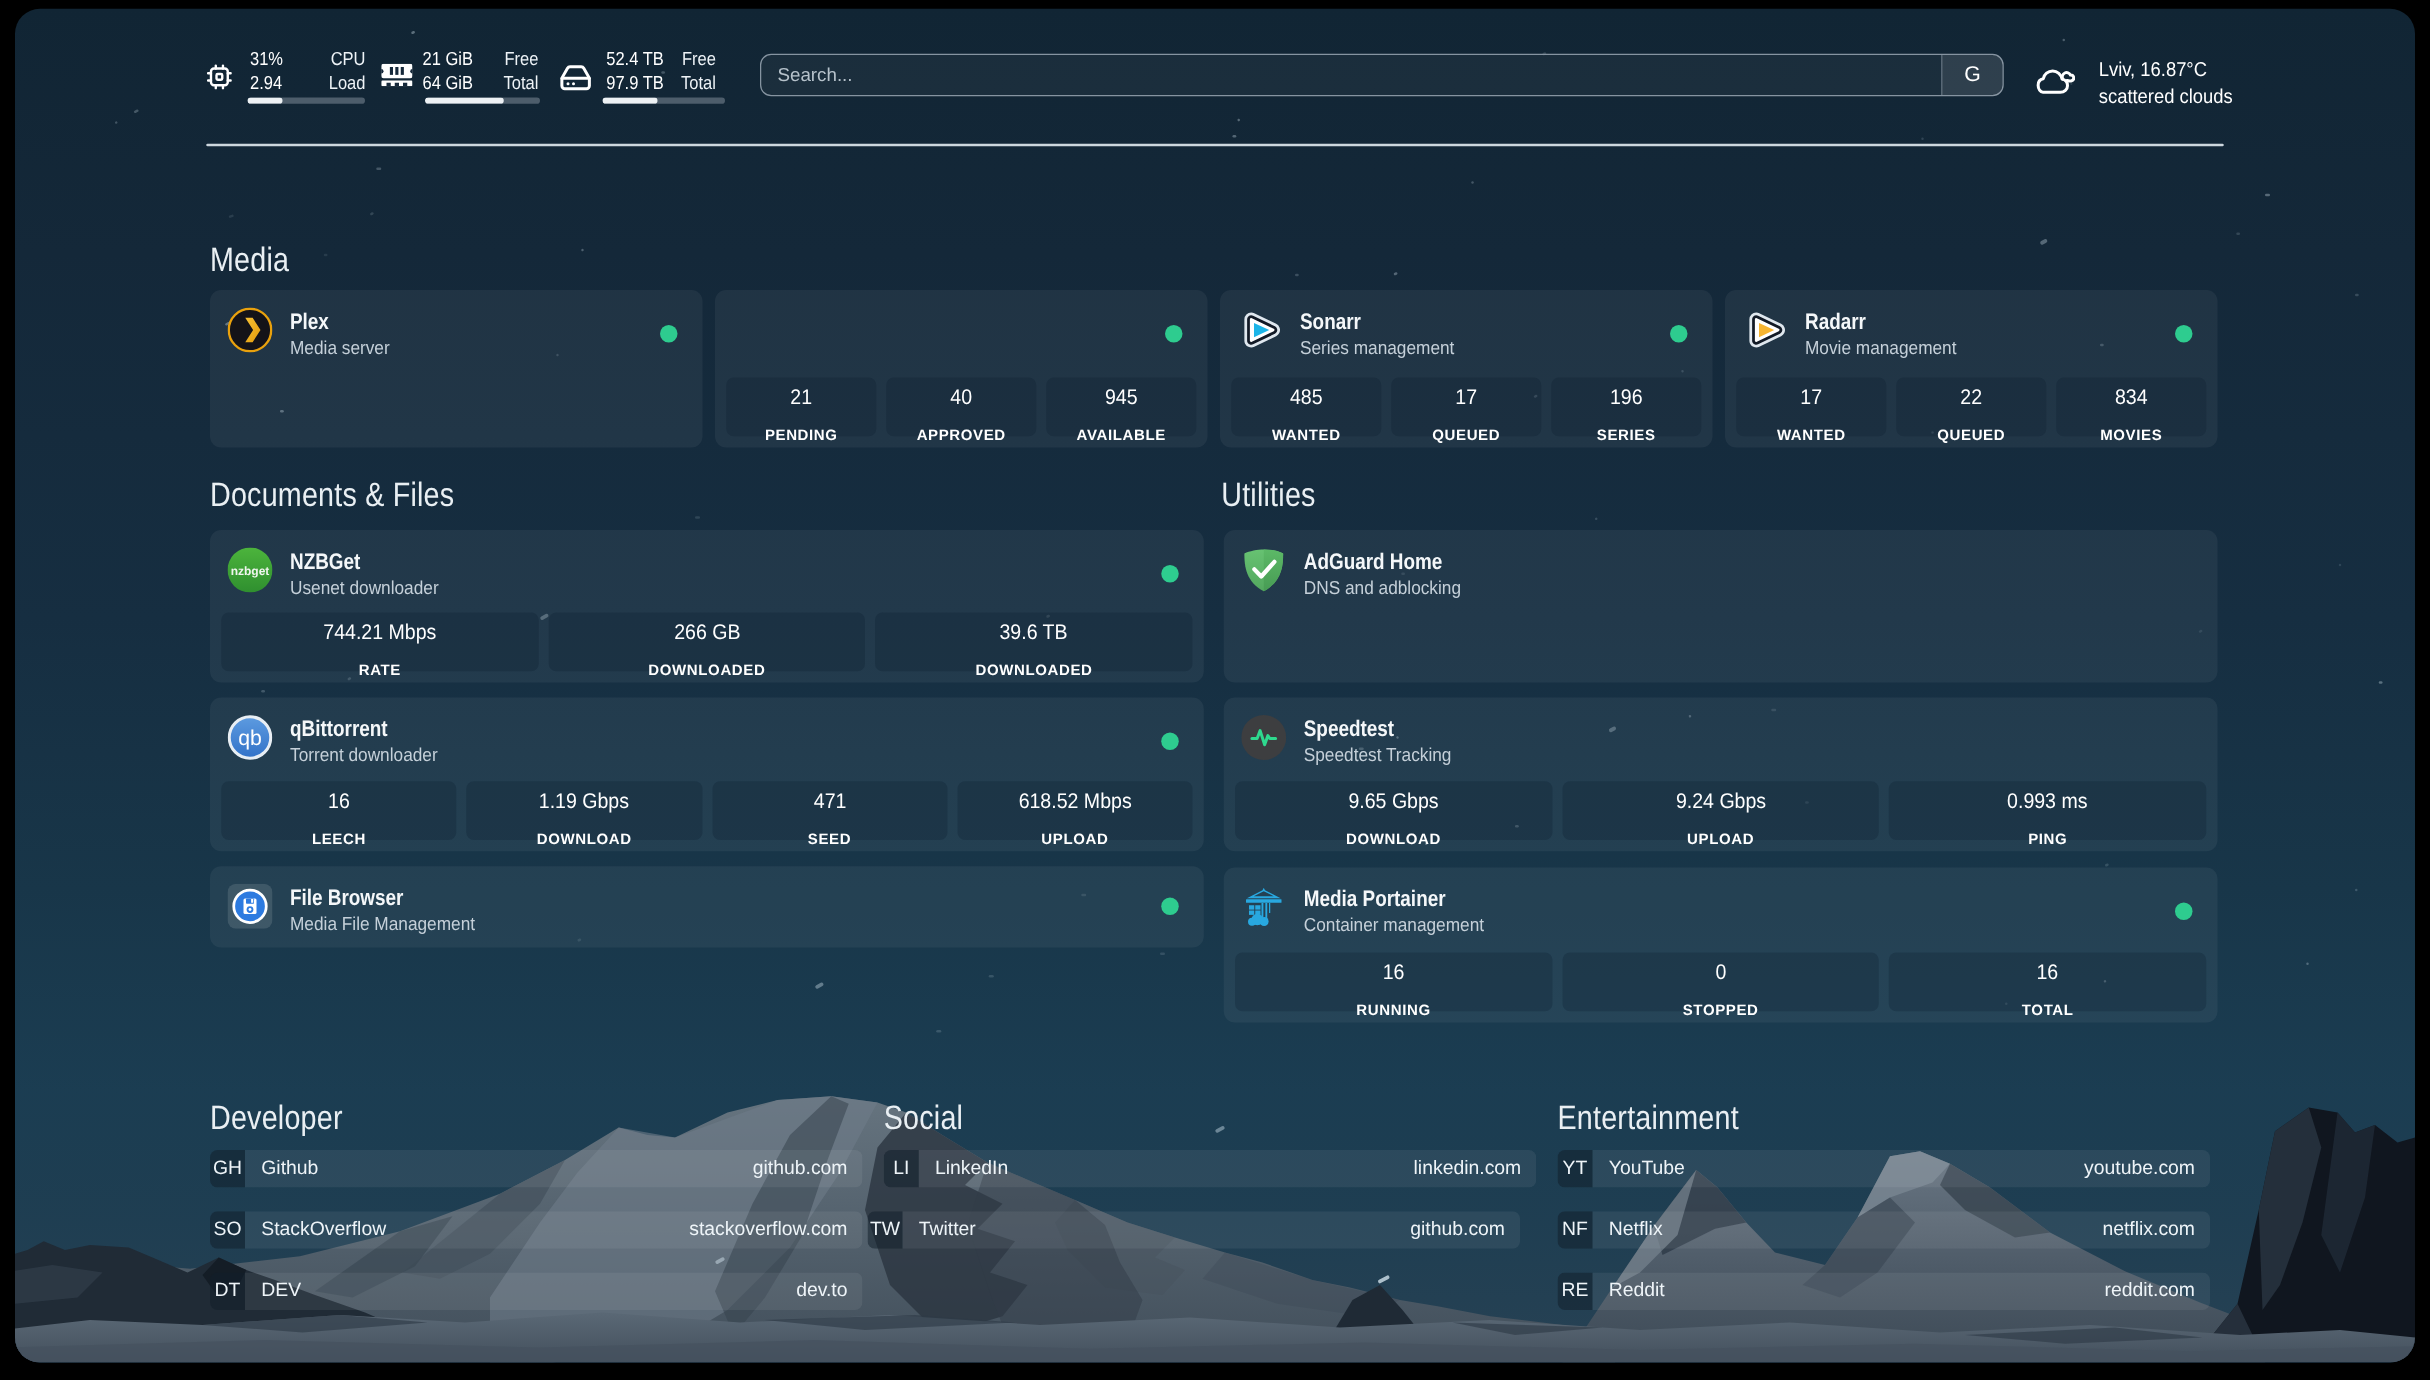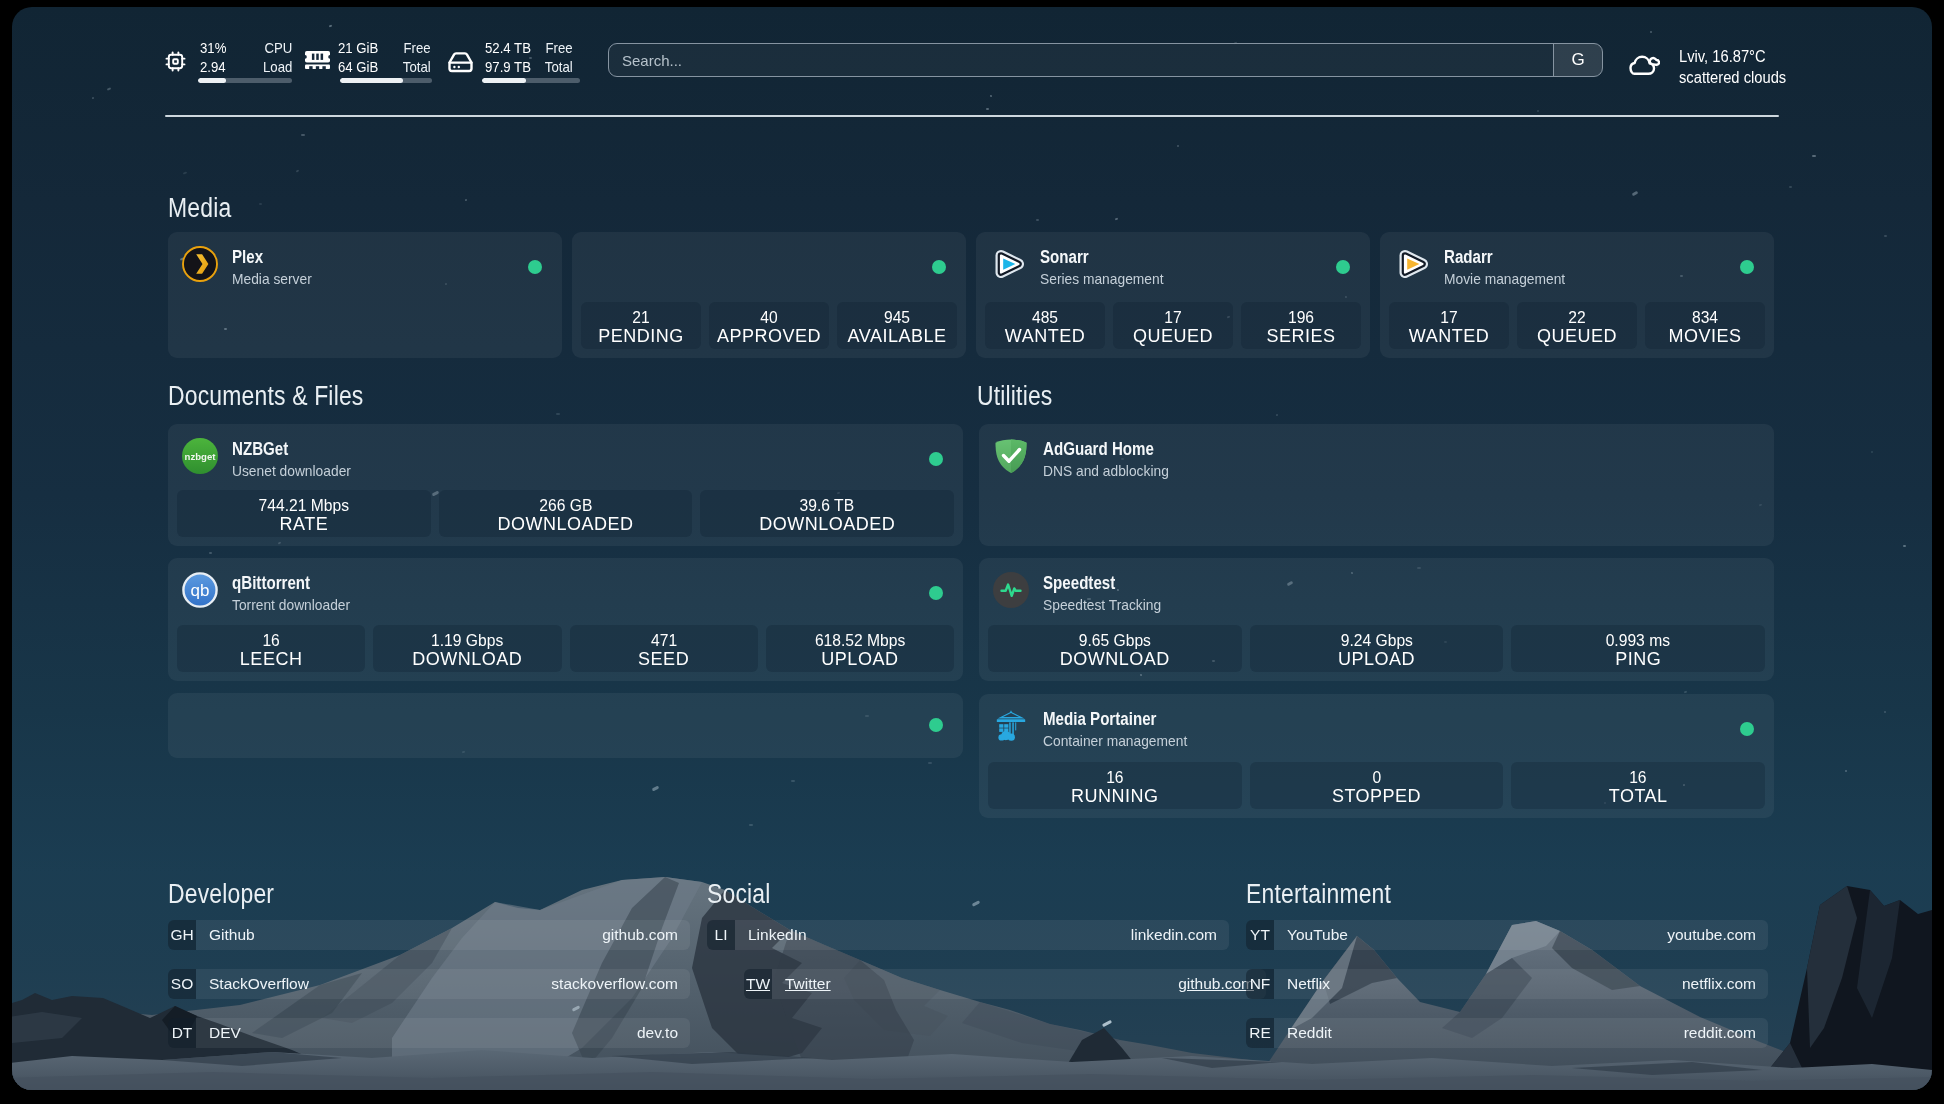--- a/index.html
+++ b/index.html
@@ -27,21 +27,21 @@
 .card{position:absolute;background:rgba(255,255,255,0.055);border-radius:9px;}
 .chead{display:flex;align-items:flex-start;padding:14px 16px 0 14px;}
 .cicon{flex:none;width:36px;height:36px;}
 .ctxt{margin-left:14px;}
 .ctitle{font-size:18px;line-height:23px;font-weight:700;color:#f4f7f9;transform:scaleX(0.84);transform-origin:0 50%;}
 .csub{font-size:15px;line-height:19px;color:#c5d0d9;transform:scaleX(0.92);transform-origin:0 50%;}
 .dot{position:absolute;right:20px;top:28px;width:14px;height:14px;border-radius:50%;background:#2ecc8f;}
 .stats{position:absolute;left:9px;right:9px;bottom:9px;display:flex;gap:8px;}
 .stat{flex:1;height:47px;background:rgba(10,24,40,0.24);border-radius:6px;text-align:center;padding-top:5px;color:#fff;}
 .sval{font-size:17px;line-height:21px;transform:scaleX(0.92);}
-.slab{font-size:18px;line-height:17px;font-weight:400;letter-spacing:.5px;}
+.slab{font-size:12px;line-height:17px;font-weight:700;letter-spacing:.5px;margin-top:12px;}
 
 .pxw{position:absolute;left:9px;right:9px;top:68px;}
 .pxrow1{height:27px;background:rgba(255,255,255,0.06);border-radius:6px 6px 0 0;display:flex;align-items:center;color:#f0f5f8;font-size:16px;}
 .pxrow1 span{padding-left:9px;}
 .pxrow2{height:25px;margin-top:1px;background:rgba(255,255,255,0.045);border-radius:0 0 6px 6px;position:relative;color:#fff;}
 .pxfill{position:absolute;left:0;top:0;bottom:0;width:75px;background:rgba(9,22,42,0.8);border-radius:0 0 0 6px;}
 .pxtime{position:absolute;right:10px;top:3px;font-size:15.5px;}
 .pxtime small{font-size:12px;color:#cdd6de;}
 
 .bm{position:absolute;width:522px;height:30px;display:flex;border-radius:6px;overflow:hidden;color:#eef4f8;font-size:15.5px;}
@@ -463,20 +463,35 @@
           <div class="slab">UPLOAD</div>
         </div>
     <div class="stat">
           <div class="sval">0.993 ms</div>
           <div class="slab">PING</div>
         </div>
   </div>
 </div>
 
 <div class="card" style="left:156px;top:686px;width:795px;height:65px;">
+  <div class="chead">
+    <svg class="cicon" viewBox="0 0 36 36">
+          <rect width="36" height="36" rx="7" fill="rgba(255,255,255,0.12)"></rect>
+          <circle cx="18" cy="18" r="13" fill="#2d7be0" stroke="#fff" stroke-width="2.2"></circle>
+          <rect x="12.8" y="11.8" width="10.4" height="12.4" rx="1.2" fill="#fff"></rect>
+          <rect x="14.8" y="11.8" width="6.4" height="4.2" rx="0.6" fill="#2d7be0"></rect>
+          <rect x="18.9" y="12.2" width="1.7" height="3" fill="#fff"></rect>
+          <circle cx="18" cy="20.6" r="2.7" fill="#2d7be0"></circle>
+          <circle cx="18" cy="20.6" r="1.15" fill="#fff"></circle>
+        </svg>
+    <div class="ctxt">
+          <div class="ctitle">File Browser</div>
+          <div class="csub">Media File Management</div>
+        </div>
+  </div>
   <div class="dot" style="top:25px;"></div>
 </div>
 
 <div class="card" style="left:967px;top:687px;width:795px;height:124px;">
   <div class="chead">
     <svg class="cicon" viewBox="0 0 36 36" fill="#28a8e0">
           <path d="M18 2.2 L19 4.2 L31.5 10.6 L4.5 10.6 L17 4.2 Z M18 4.9 L26 9 L10 9 Z" fill-rule="evenodd"></path>
           <rect x="3.8" y="11.3" width="28.4" height="2.8" rx="0.4"></rect>
           <rect x="16.2" y="14.4" width="1.5" height="12"></rect>
           <rect x="19.3" y="14.4" width="1.5" height="16"></rect>
@@ -524,21 +539,21 @@
       <div class="bd">StackOverflow<span class="url">stackoverflow.com</span></div>
     </div>
 <div class="bm" style="left:156px;top:1011px;">
       <div class="ab">DT</div>
       <div class="bd">DEV<span class="url">dev.to</span></div>
     </div>
 <div class="bm" style="left:695px;top:913px;">
       <div class="ab">LI</div>
       <div class="bd">LinkedIn<span class="url">linkedin.com</span></div>
     </div>
-<div class="bm" style="left:732px;top:962px;text-decoration:underline;">
+<div class="bm" style="left:682px;top:962px;">
       <div class="ab">TW</div>
       <div class="bd">Twitter<span class="url">github.com</span></div>
     </div>
 <div class="bm" style="left:1234px;top:913px;">
       <div class="ab">YT</div>
       <div class="bd">YouTube<span class="url">youtube.com</span></div>
     </div>
 <div class="bm" style="left:1234px;top:962px;">
       <div class="ab">NF</div>
       <div class="bd">Netflix<span class="url">netflix.com</span></div>

